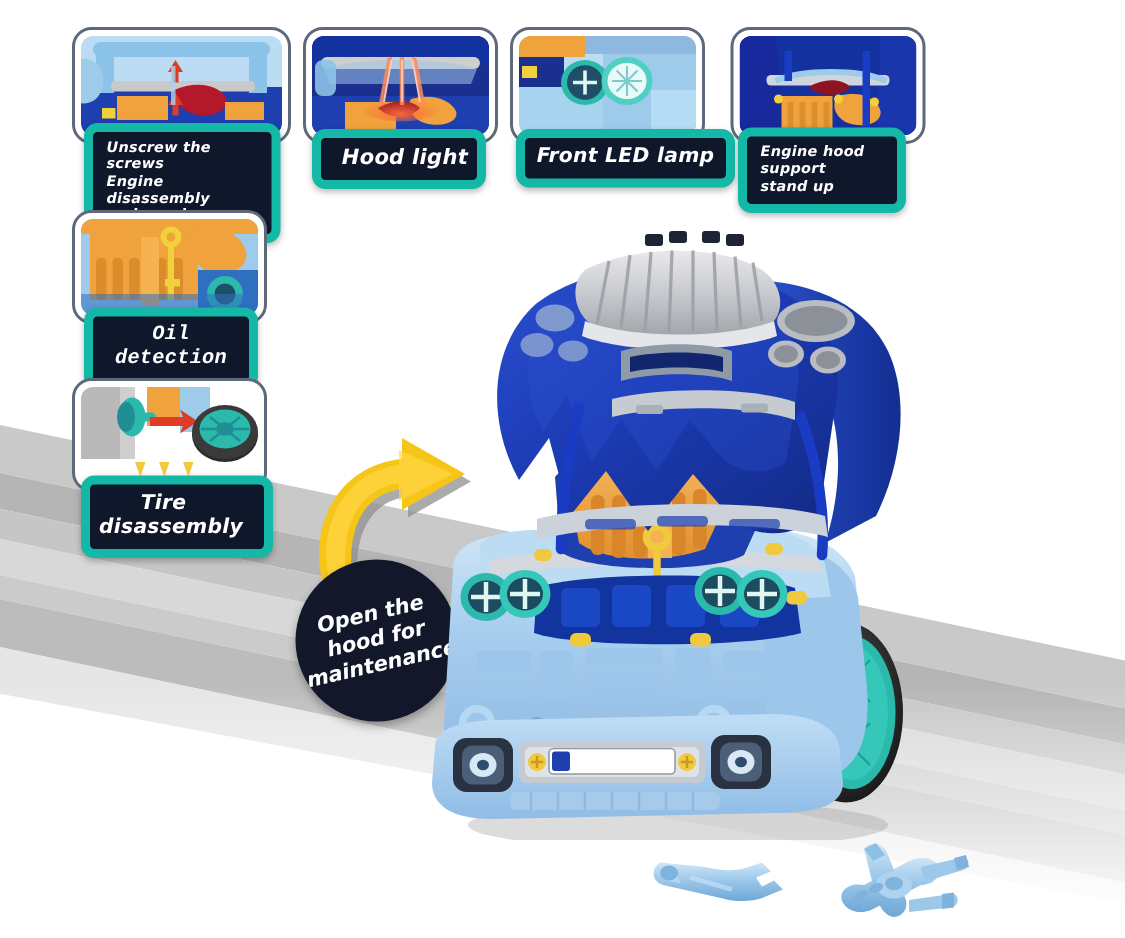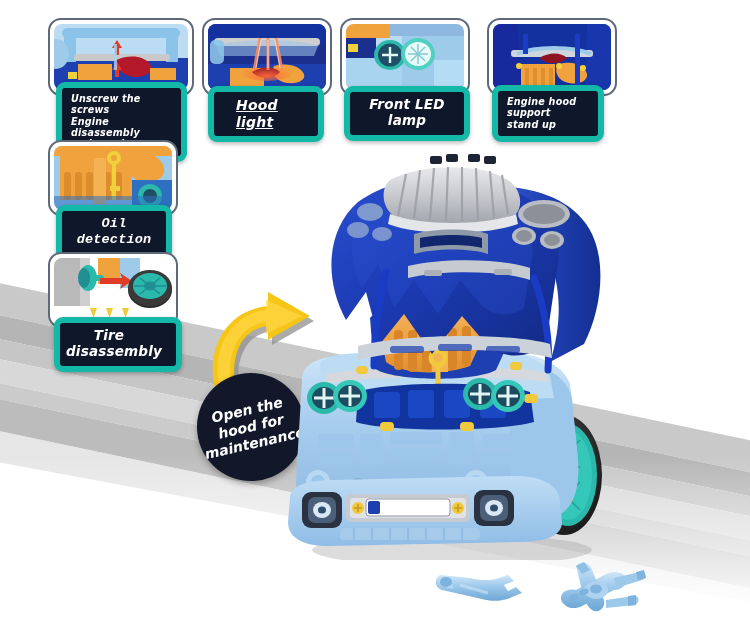--- a/index.html
+++ b/index.html
@@ -140,21 +140,21 @@
         </g>
         <g stroke="#ffd2bd" stroke-width="1.2" opacity=".9">
           <line x1="53" y1="16" x2="48" y2="44"></line>
           <line x1="60" y1="16" x2="60" y2="44"></line>
           <line x1="67" y1="16" x2="72" y2="44"></line>
         </g>
         <rect x="2" y="16" width="14" height="24" rx="5" fill="#8cc3e8" opacity=".9"></rect>
       </svg>
     </div>
   </div>
-  <div class="label" style="left:208px;top:86px;width:116px;font-size:14px;text-align:left;padding:5px 6px 6px 22px;text-decoration:underline;">Hood light</div>
+  <div class="label" style="left:208px;top:86px;width:116px;font-size:14px;text-align:right;padding:5px 6px 6px 6px;">Hood light</div>
 
   <div class="thumb" style="left:340px;top:18px;width:130px;height:78px;">
     <div class="thumb-frame" style="width:130px;height:78px;"></div>
     <div class="thumb-photo">
       <svg width="118" height="66" viewBox="0 0 118 66" preserveAspectRatio="none">
         <rect width="118" height="66" fill="#bcdcf4"></rect>
         <rect width="44" height="14" fill="#f0a23c"></rect>
         <rect x="44" width="74" height="12" fill="#8fb8e0"></rect>
         <rect y="14" width="30" height="20" fill="#1b2f8f"></rect>
         <rect x="2" y="20" width="10" height="8" fill="#f0d13c"></rect>
@@ -170,21 +170,21 @@
             <line x1="62" y1="30" x2="82" y2="30"></line>
             <line x1="72" y1="20" x2="72" y2="40"></line>
             <line x1="65" y1="23" x2="79" y2="37"></line>
             <line x1="79" y1="23" x2="65" y2="37"></line>
           </g>
         </g>
         <rect x="88" y="36" width="30" height="30" fill="#b5dcf5"></rect>
       </svg>
     </div>
   </div>
-  <div class="label" style="left:344px;top:86px;width:126px;font-size:13.5px;text-align:center;padding:5px 6px 6px 6px;font-style:italic;">Front LED lamp</div>
+  <div class="label" style="left:344px;top:86px;width:146px;font-size:13.5px;text-align:center;padding:5px 6px 6px 6px;font-style:italic;">Front LED lamp</div>
 
   <div class="thumb" style="left:487px;top:18px;width:130px;height:78px;">
     <div class="thumb-frame" style="width:130px;height:78px;"></div>
     <div class="thumb-photo">
       <svg width="118" height="66" viewBox="0 0 118 66" preserveAspectRatio="none">
         <rect width="118" height="66" fill="#1431a0"></rect>
         <path d="M0 0h24l6 66H0z" fill="#17299c"></path>
         <path d="M94 0h24v66H92z" fill="#1a36ad"></path>
         <rect x="18" y="26" width="82" height="7" rx="3" fill="#cfd6dd"></rect>
         <path d="M24 30c18-8 56-8 74 0" stroke="#9ecbea" stroke-width="4" fill="none"></path>

